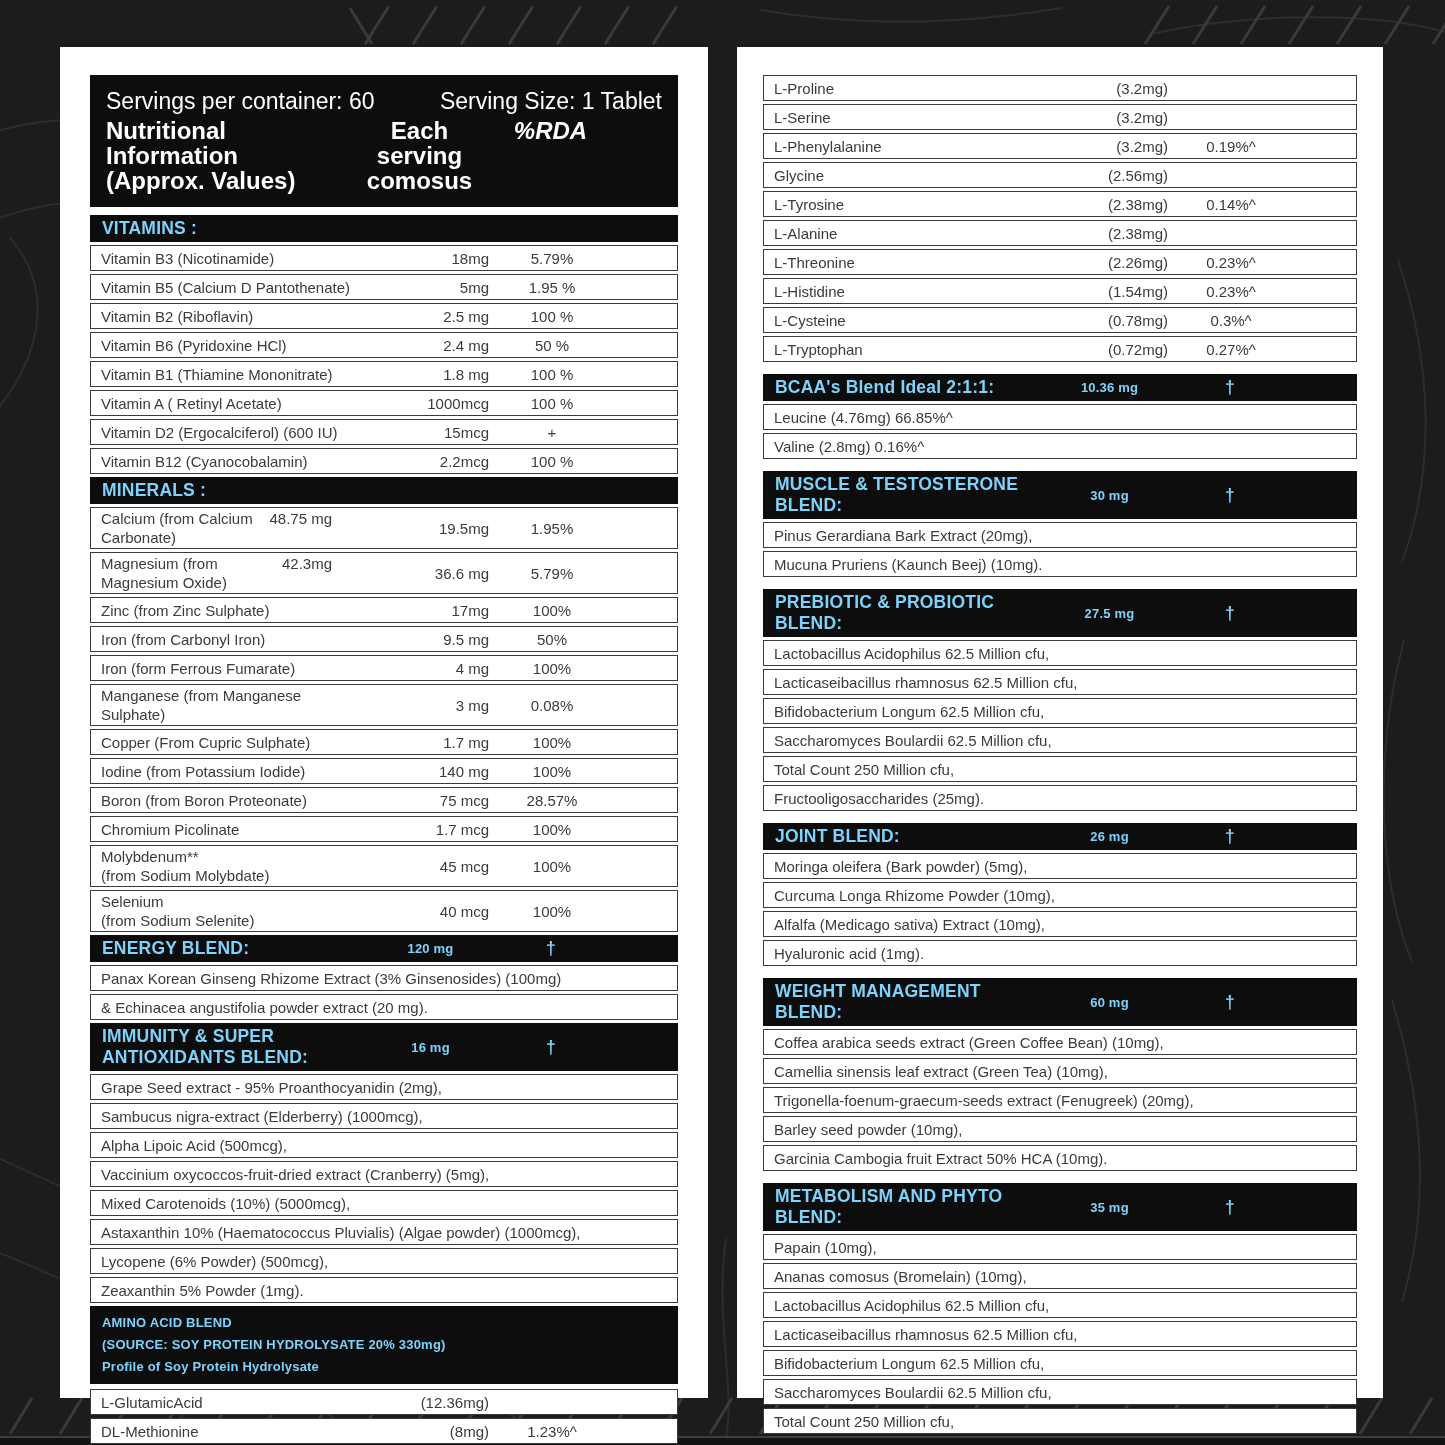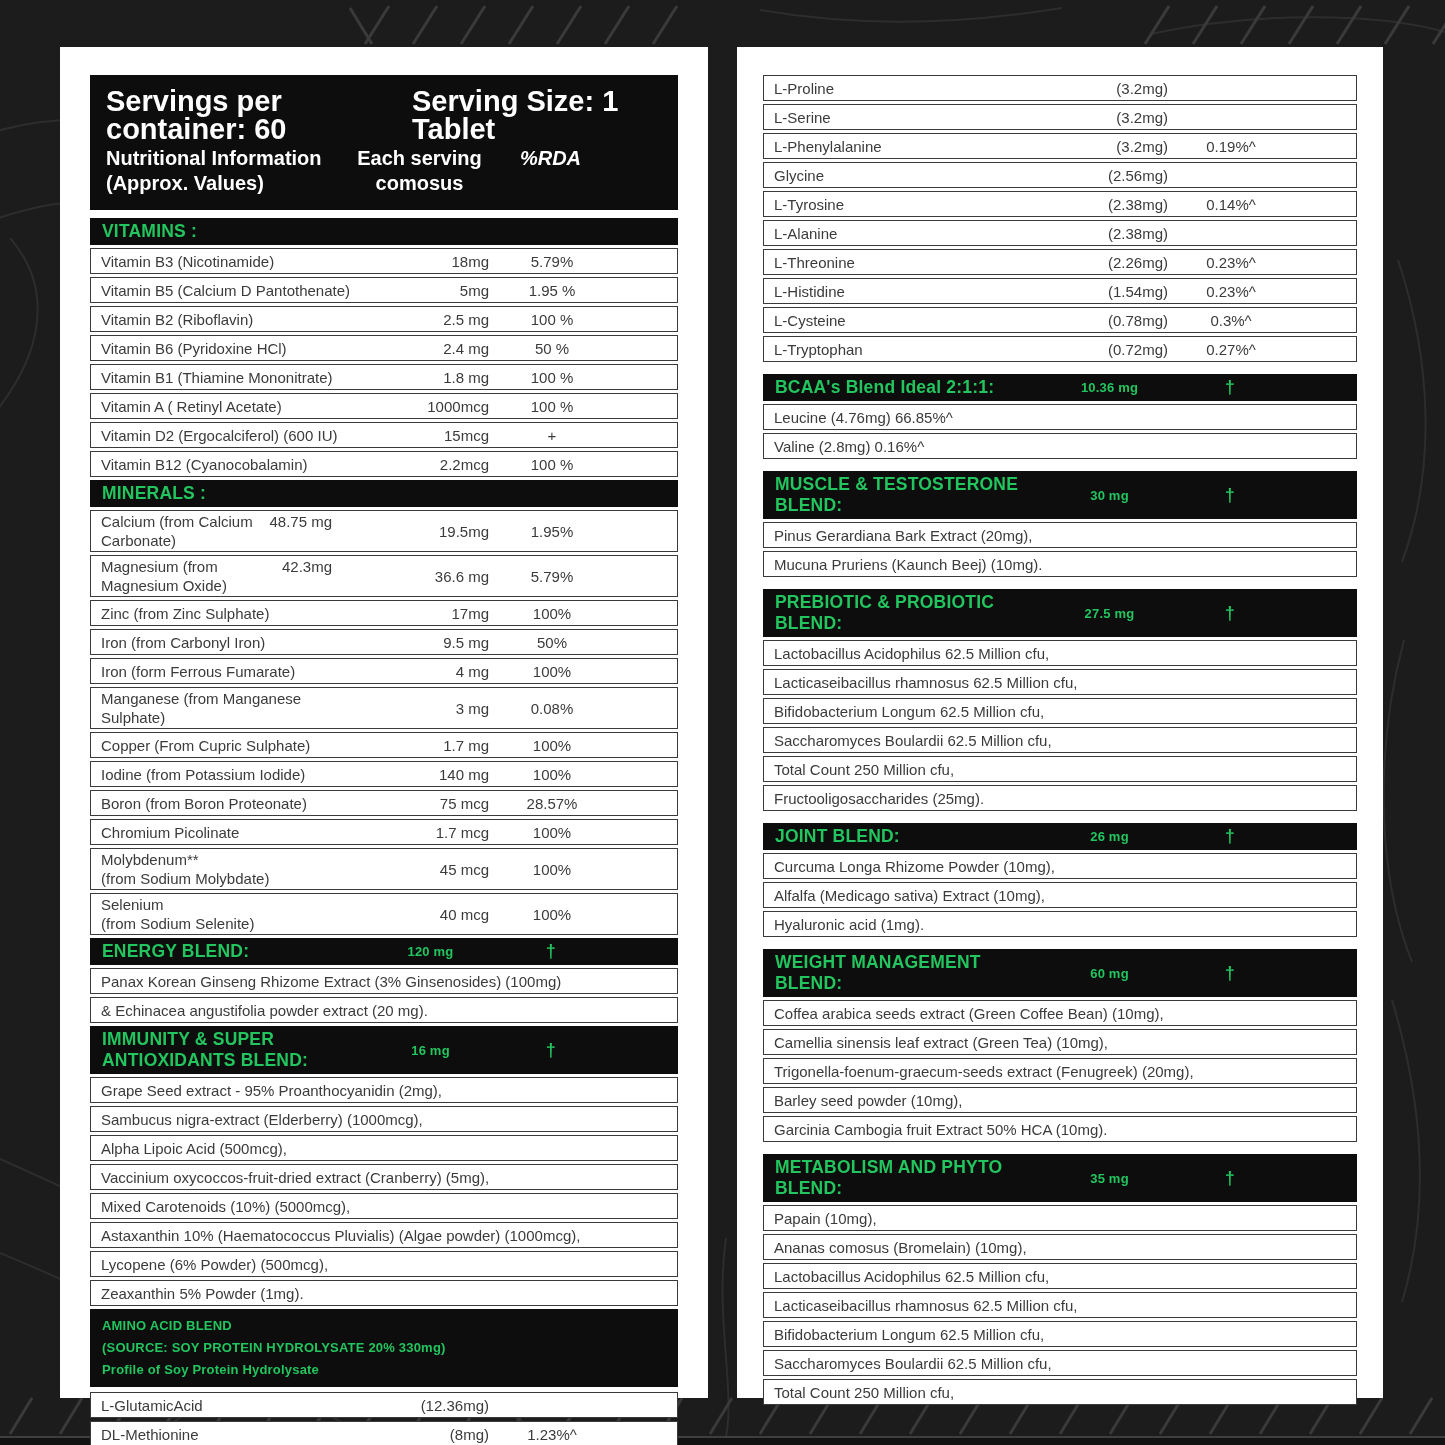--- a/index.html
+++ b/index.html
@@ -5,27 +5,27 @@
   html,body{margin:0;padding:0;background:#1c1c1c;}
   .canvas{position:relative;width:1445px;height:1445px;overflow:hidden;
           font-family:"Liberation Sans",sans-serif;background:#1c1c1c;}
   .bg{position:absolute;left:0;top:0;z-index:0;}
   .panel{position:absolute;top:47px;height:1351px;background:#ffffff;z-index:1;
          box-sizing:border-box;}
   .panel-left{left:60px;width:648px;padding:28px 30px;}
   .panel-right{left:737px;width:646px;padding:28px 26px;}
   
   .lp-header{background:#0d0d0d;color:#fff;padding:12px 16px 14px 16px;margin-bottom:8px;}
-  .lph-row1{display:flex;justify-content:space-between;font-size:29px;font-weight:bold;line-height:28px;}
-  .lph-row2{display:flex;margin-top:3px;font-size:20px;font-weight:bold;line-height:25px;}
+  .lph-row1{display:flex;justify-content:space-between;font-size:23px;font-weight:normal;line-height:28px;}
+  .lph-row2{display:flex;margin-top:3px;font-size:24px;font-weight:bold;line-height:25px;}
   .lph-left{flex:1;}
   .lph-mid{width:135px;text-align:center;}
   .lph-rda{width:175px;text-align:center;padding-right:48px;box-sizing:border-box;align-self:flex-start;font-style:italic;}
   
-  .bar{background:#0d0d0d;color:#22c55e;font-weight:bold;font-size:17.5px;line-height:21px;
+  .bar{background:#0d0d0d;color:#7dd3fc;font-weight:bold;font-size:17.5px;line-height:21px;
        padding:3px 12px;margin-bottom:3px;display:flex;align-items:center;letter-spacing:.2px;}
   .bar .t{flex:1;}
   .bar .col-amt{font-size:13px;}
   .bar-multi{display:block;padding:6px 12px;font-size:13px;line-height:22px;}
   
   .row{display:flex;align-items:center;background:#fff;border:1.5px solid #3a3a3a;
        padding:1px 10px;margin-bottom:3px;font-size:15px;line-height:19px;color:#3b3b3b;
        box-sizing:border-box;min-height:26px;}
   .name{flex:1;display:flex;white-space:pre-line;}
   .name .nm{white-space:pre-line;}
@@ -520,20 +520,23 @@
     </div>
 
     <div class="blend">
       <div class="bar">
         <span class="t">JOINT BLEND:</span>
         <span class="col-amt" style="text-align:center;">26 mg</span>
         <span class="col-rda">†</span>
       </div>
       <div>
 
+          <div class="row">
+            <span class="name"><span class="nm">Moringa oleifera  (Bark powder) (5mg),</span></span>
+          </div>
 
           <div class="row">
             <span class="name"><span class="nm">Curcuma Longa Rhizome Powder (10mg),</span></span>
           </div>
 
           <div class="row">
             <span class="name"><span class="nm">Alfalfa (Medicago sativa) Extract (10mg),</span></span>
           </div>
 
           <div class="row">

